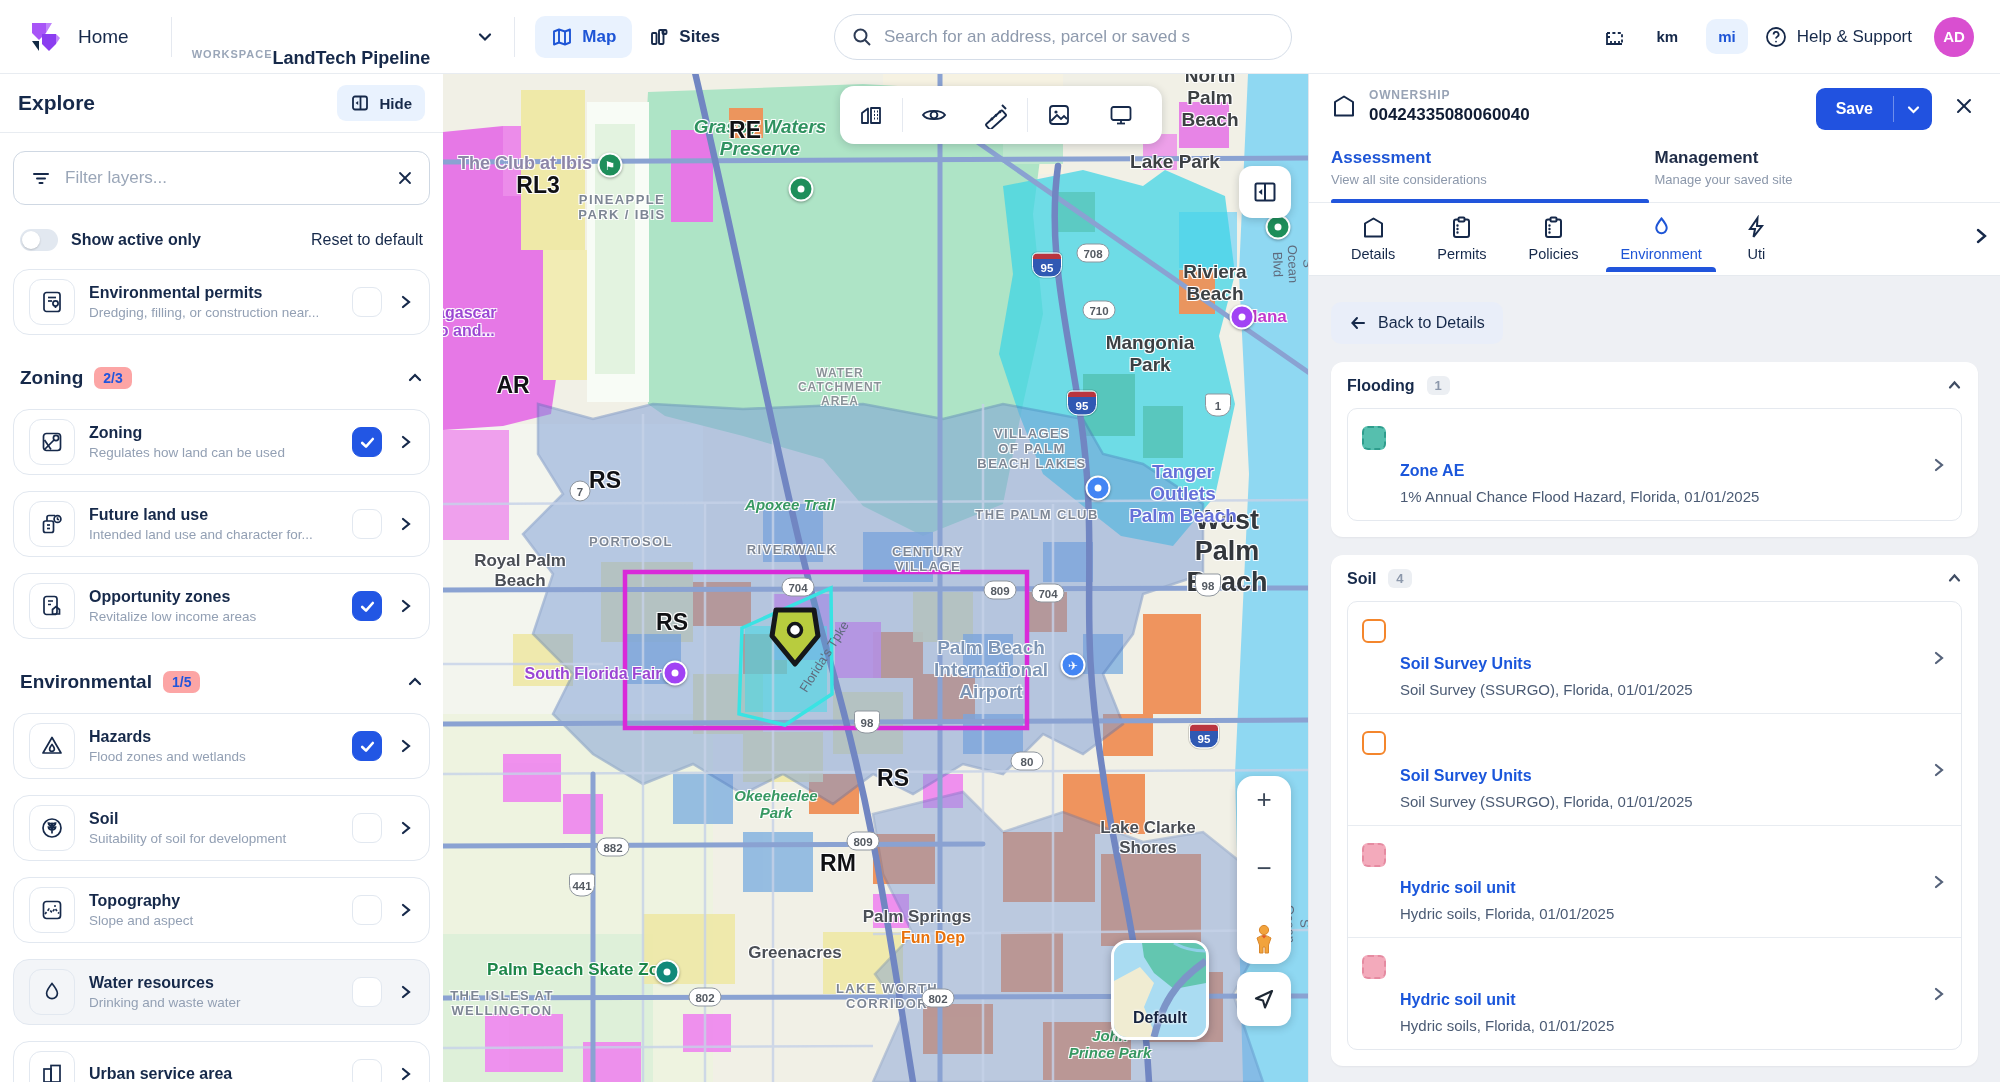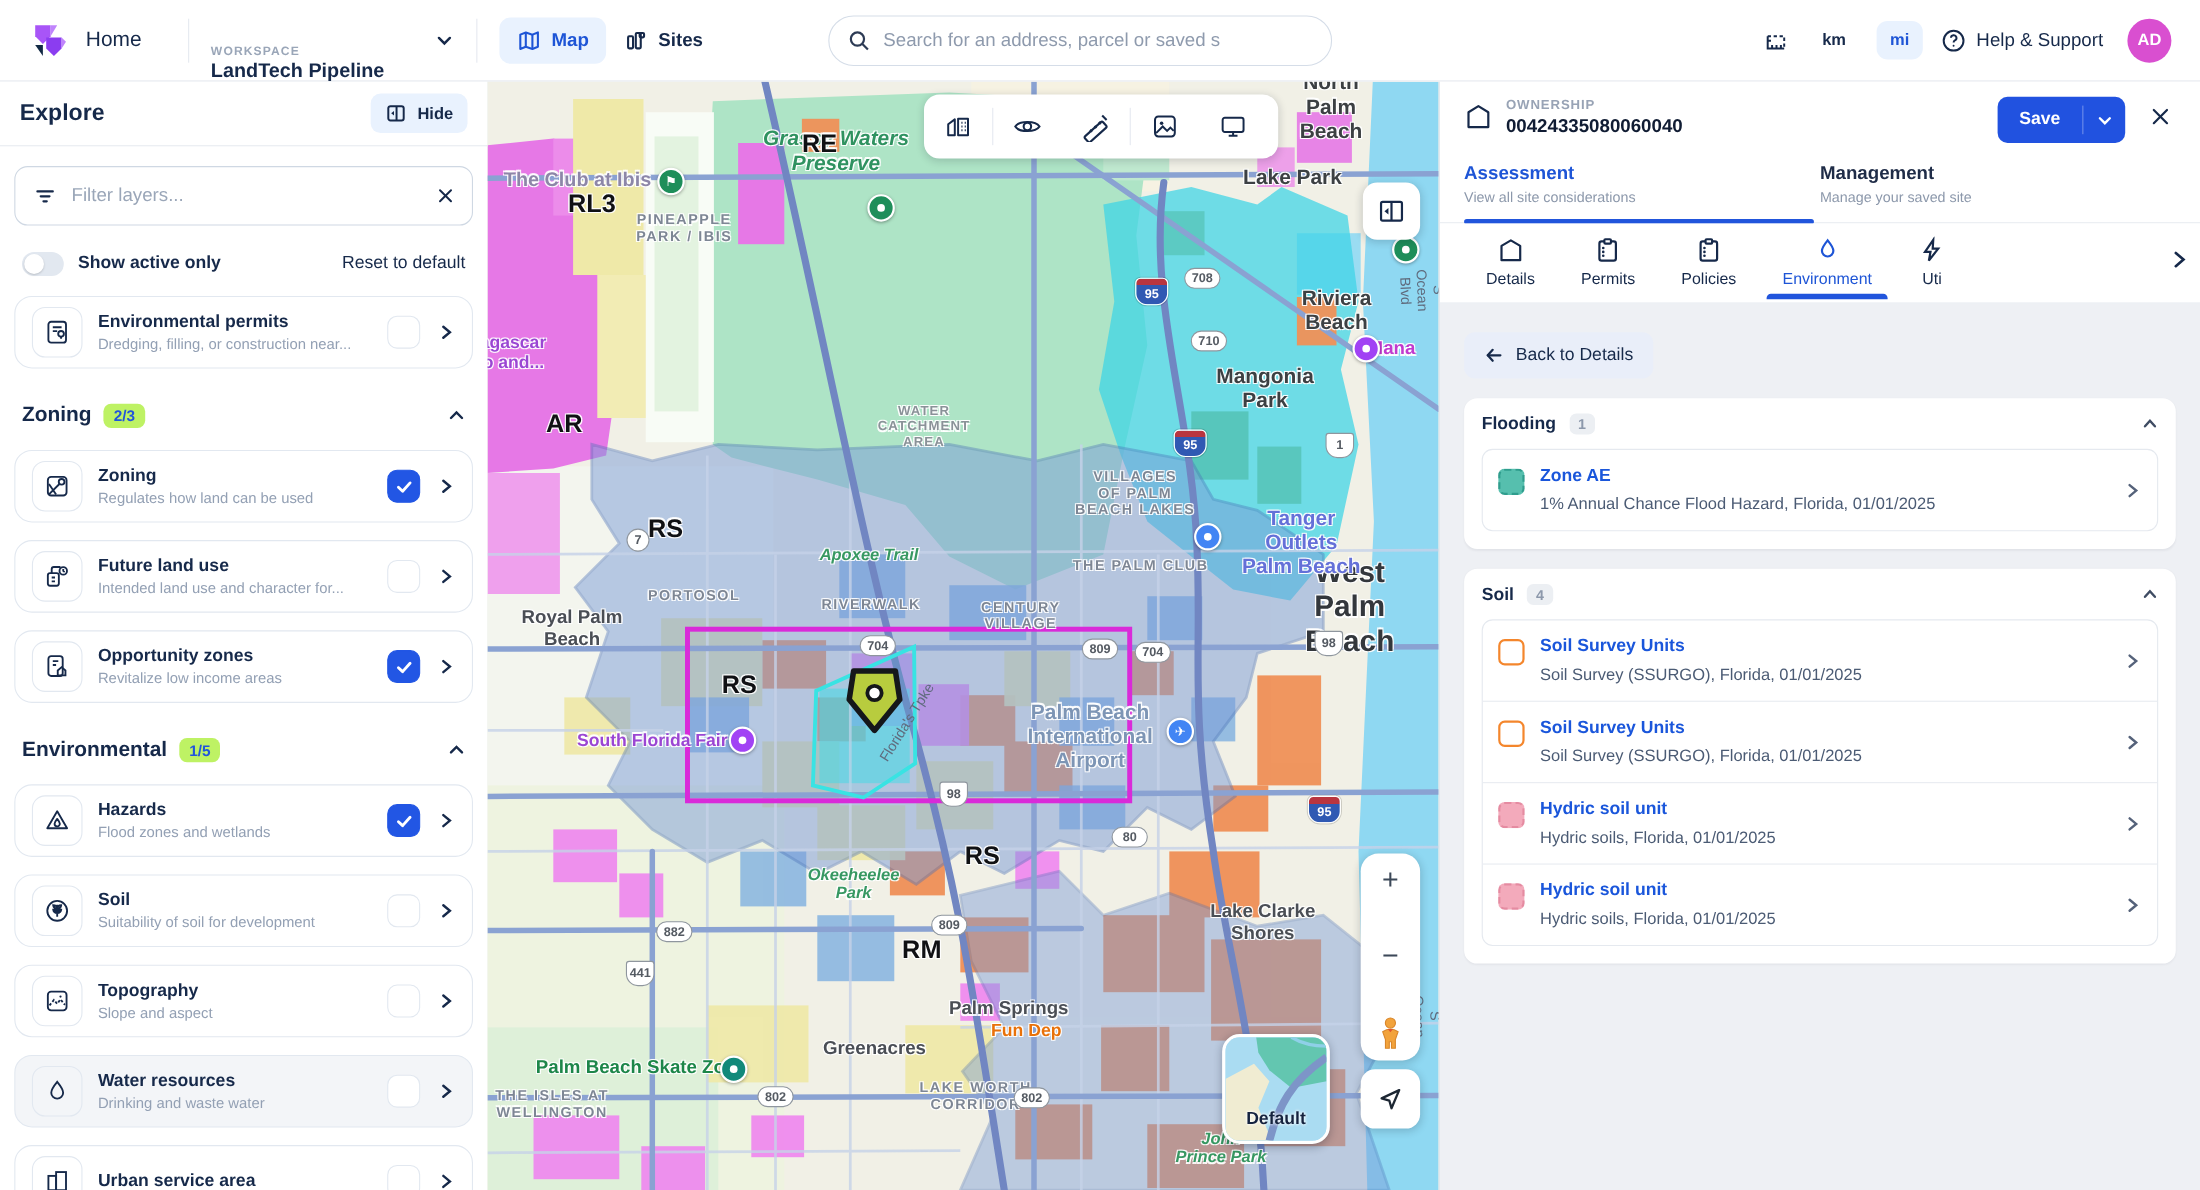--- a/index.html
+++ b/index.html
@@ -6,21 +6,21 @@
   html,body { background:#fff; }
   .app { position:relative; width:2000px; height:1082px; overflow:hidden;
          font-family:"Liberation Sans", sans-serif; color:#1b2a4a; background:#e9edf2; }
 
   
   .topbar { position:absolute; top:0; left:0; width:2000px; height:74px; background:#fff;
             border-bottom:1px solid #e8ecf1; display:flex; align-items:center; padding:0 26px; z-index:50; }
   .logo { width:40px; height:40px; margin-right:12px; }
   .home-label { font-size:19px; font-weight:500; color:#16294a; margin-right:22px; }
   .tb-divider { width:1px; height:40px; background:#e5e9f0; margin:0 20px; }
-  .ws-block { display:flex; flex-direction:column; line-height:1.2;margin-top:44px; }
+  .ws-block { display:flex; flex-direction:row; line-height:1.2;margin-top:44px; }
   .ws-label { font-size:11px; font-weight:700; letter-spacing:1px; color:#9aa6b8; }
   .ws-name { font-size:18px; font-weight:700; color:#16294a; }
   .ws-caret { margin-left:46px; color:#16294a; }
   .tab-pill { display:flex; align-items:center; gap:9px; padding:10px 16px; border-radius:10px;
               font-size:17px; font-weight:600; color:#16294a; cursor:pointer; }
   .tab-pill.active { background:#e9f2fe; color:#1e55d6; }
   .searchbar { width:458px; height:46px; border:1px solid #d5dde8; border-radius:24px; margin-left:98px;
                display:flex; align-items:center; padding:0 16px; gap:11px; background:#fff; }
   .searchbar input { border:none; outline:none; flex:1; font-size:17px; color:#46556e;
                      font-family:"Liberation Sans",sans-serif; }
@@ -57,21 +57,21 @@
               display:grid; place-items:center; color:#16294a; }
   .lc-text { flex:1; min-width:0; }
   .lc-title { font-size:16px; font-weight:700; color:#16294a; }
   .lc-sub { font-size:13.5px; color:#93a0b4; margin-top:3px; white-space:nowrap; overflow:hidden;
             text-overflow:ellipsis; }
   .chk { flex:none; width:30px; height:30px; border-radius:9px; border:1.5px solid #e2e8f0; background:#fff; }
   .chk.on { background:#2256e4; border-color:#2256e4; display:grid; place-items:center; }
   .chev { flex:none; color:#16294a; margin-left:2px; }
   .sb-section { margin:28px 20px 0; height:30px; display:flex; align-items:center; gap:11px; }
   .sb-section-name { font-size:19px; font-weight:700; color:#16294a; }
-  .count-badge { background:#bef264; color:#2155dc; font-size:14px; font-weight:700; border-radius:7px;
+  .count-badge { background:#fca5a5; color:#2155dc; font-size:14px; font-weight:700; border-radius:7px;
                  padding:3px 9px; }
   .sect-caret { margin-left:auto; color:#16294a; }
 
   
   .map { position:absolute; top:74px; left:443px; width:865px; height:1068px; overflow:hidden;
          background:#eef2ec; z-index:10; }
   .map svg.base { position:absolute; left:0; top:0; }
   .map-anno { position:absolute; inset:0; pointer-events:none; }
   .lbl { position:absolute; transform:translate(-50%,-50%); white-space:pre-line; text-align:center;
          line-height:1.15; text-shadow:-1px -1px 0 rgba(255,255,255,.9), 1px -1px 0 rgba(255,255,255,.9),
@@ -164,21 +164,21 @@
                 padding:2px 8px; }
   .sect-collapse { margin-left:auto; color:#3f4c63; cursor:pointer; }
   .items { border:1px solid #e5e9ef; border-radius:10px; margin-top:13px; background:#fff; }
   .item { display:flex; align-items:flex-start; gap:14px; padding:15px 14px; position:relative; cursor:pointer; }
   .item + .item { border-top:1px solid #e8ecf1; }
   .swatch { flex:none; width:24px; height:24px; border-radius:6px; margin-top:2px; }
   .swatch.teal { background:#56bfae; border:2px dashed #2f9d8d; }
   .swatch.orange-outline { background:#fff; border:2.5px solid #f4862c; }
   .swatch.pink { background:#f3aabb; border:2px dashed #e58ba1; }
   .item-text { flex:1; }
-  .item-title { font-size:16px; font-weight:700; color:#1a56db; }
+  .item-title { font-size:16px; font-weight:700; color:#1a56db;margin-top:38px; }
   .item-sub { font-size:15px; color:#4b5b74; margin-top:8px; }
   .item-chev { align-self:center; color:#55627a; }
 </style>
 </head>
 <body>
 
 <div class="app">
 
   <div class="topbar">
     <svg class="logo" viewBox="0 0 40 40">

